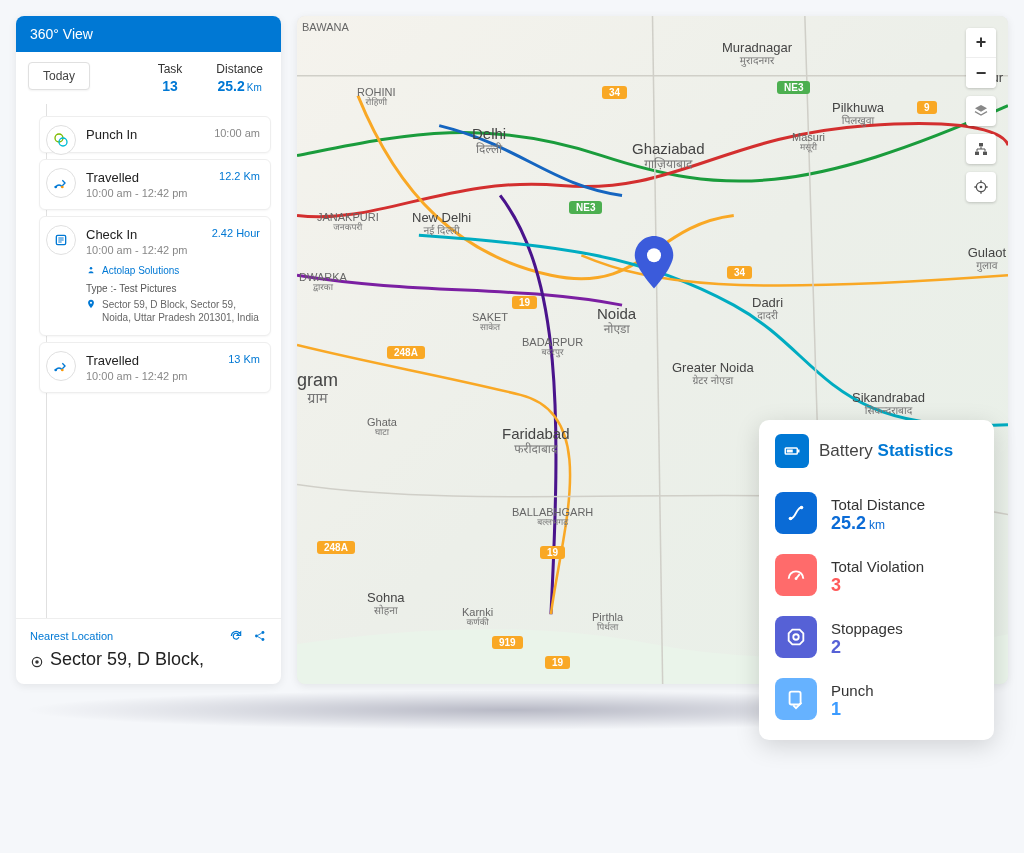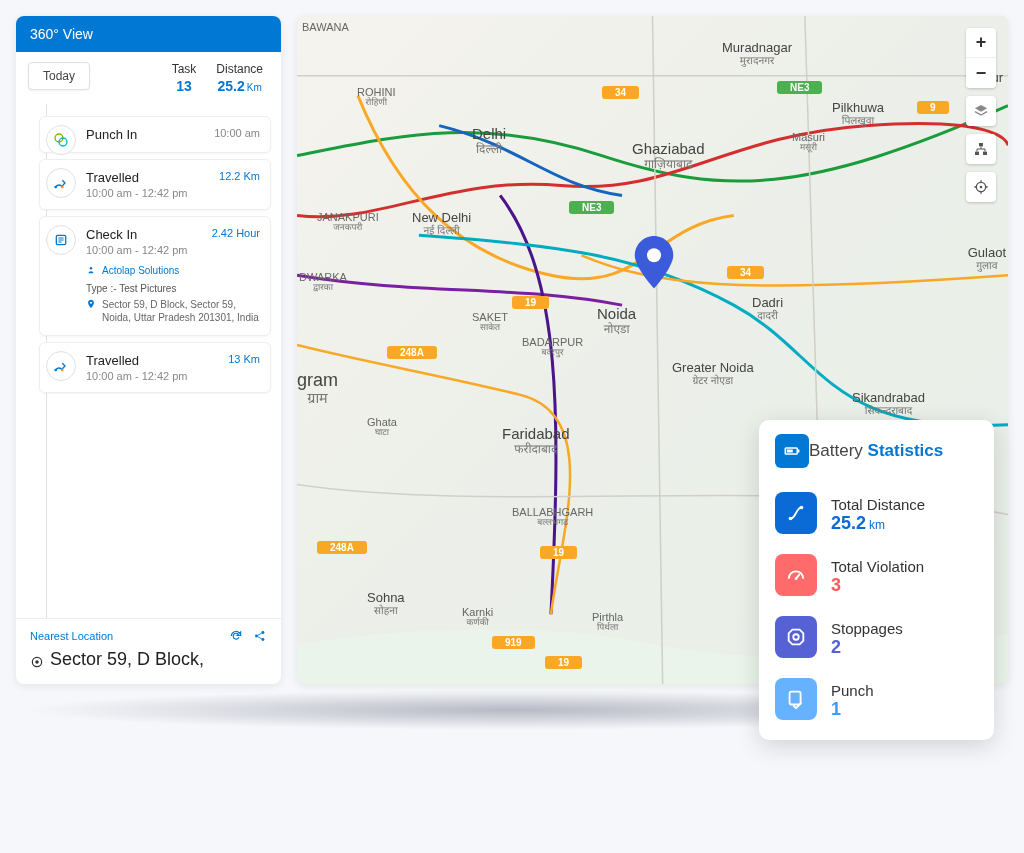--- a/index.html
+++ b/index.html
@@ -4,21 +4,21 @@
 <style>
   * { box-sizing: border-box; margin: 0; padding: 0; font-family: 'Segoe UI', Arial, sans-serif; }
   body { background: #f5f7fa; width: 1024px; height: 853px; overflow: hidden; position: relative; }
 
   .app-container { display: flex; gap: 16px; padding: 16px; height: 700px; position: relative; }
 
   
   .sidebar { width: 265px; background: #fff; border-radius: 8px; box-shadow: 0 2px 8px rgba(0,0,0,0.08); display: flex; flex-direction: column; overflow: hidden; }
   .sidebar-header { background: #0078d4; color: #fff; padding: 10px 14px; font-size: 14px; font-weight: 500; }
 
-  .summary-row { display: flex; align-items: flex-start; padding: 10px 12px; gap: 8px; }
+  .summary-row { display: flex; align-items: flex-start; padding: 10px 12px; gap: 22px; }
   .today-chip { background: #fff; border: 1px solid #e0e0e0; border-radius: 4px; padding: 6px 14px; font-size: 12px; color: #444; box-shadow: 0 1px 2px rgba(0,0,0,0.05); }
   .summary-spacer { flex: 1; }
   .summary-col { text-align: center; padding: 0 6px; }
   .summary-label { font-size: 12px; color: #333; margin-bottom: 2px; }
   .summary-value { font-size: 14px; color: #0078d4; font-weight: 600; }
   .summary-unit { font-size: 10px; color: #0078d4; margin-left: 2px; font-weight: 500; }
 
   .timeline { flex: 1; position: relative; overflow-y: auto; padding: 6px 0 8px 13px; }
   .timeline::before { content: ''; position: absolute; left: 30px; top: 0; bottom: 0; width: 1px; background: #e0e0e0; }
 
@@ -47,35 +47,35 @@
 
   
   .map-wrap { flex: 1; position: relative; border-radius: 8px; overflow: hidden; background: #e5e5e5; box-shadow: 0 2px 8px rgba(0,0,0,0.08); }
   .map-bg { position: absolute; inset: 0; background: linear-gradient(135deg, #f5f3ed 0%, #ecefe9 50%, #e8f0e8 100%); }
   .map-svg { position: absolute; inset: 0; width: 100%; height: 100%; }
   .map-label { position: absolute; font-weight: 500; color: #444; white-space: nowrap; text-align:center; line-height:1.1; }
   .map-label.big { font-size: 15px; }
   .map-label.mid { font-size: 13px; }
   .map-label.sm { font-size: 11px; color:#666; }
   .map-label .hi { display:block; font-size:0.8em; color:#777; }
-  .road-badge { position:absolute; background:#f9a825; color:#fff; font-size:10px; padding:1px 13px; border-radius:3px; font-weight:600; }
+  .road-badge { position:absolute; background:#f9a825; color:#fff; font-size:10px; padding:1px 7px; border-radius:3px; font-weight:600; }
   .road-badge.green { background:#4caf50; }
 
   .map-marker { position: absolute; width: 42px; height: 52px; }
 
   .map-controls { position: absolute; top: 12px; right: 12px; display: flex; flex-direction: column; gap: 6px; }
   .zoom-group { background: #fff; border-radius: 4px; box-shadow: 0 1px 3px rgba(0,0,0,0.2); overflow: hidden; }
   .ctrl-btn { width: 30px; height: 30px; background: #fff; display: flex; align-items: center; justify-content: center; font-size: 18px; font-weight: 600; color: #333; cursor: pointer; border-bottom: 1px solid #eee; }
   .ctrl-btn:last-child { border-bottom: none; }
   .single-ctrl { width: 30px; height: 30px; background: #fff; border-radius: 4px; box-shadow: 0 1px 3px rgba(0,0,0,0.2); display: flex; align-items: center; justify-content: center; cursor: pointer; margin-top: 2px; }
   .single-ctrl svg { width: 16px; height: 16px; color: #555; }
 
   
   .stats-panel { position: absolute; right: 30px; top: 420px; width: 235px; background: #fff; border-radius: 10px; box-shadow: 0 6px 24px rgba(0,0,0,0.15); padding: 14px 16px 10px; z-index: 10; }
-  .stats-header { display: flex; align-items: center; margin-bottom: 14px; }
+  .stats-header { display: flex; align-items: center; gap: 10px; margin-bottom: 14px; }
   .stats-header-icon { width: 34px; height: 34px; background: #0078d4; border-radius: 6px; display: flex; align-items: center; justify-content: center; }
   .stats-header-icon svg { width: 18px; height: 18px; color: #fff; }
   .stats-title { font-size: 17px; color: #444; }
   .stats-title .accent { color: #0078d4; font-weight: 600; }
 
   .stat-row { display: flex; align-items: flex-end; gap: 14px; padding: 10px 0; }
   .stat-ic { width: 42px; height: 42px; border-radius: 8px; display: flex; align-items: center; justify-content: center; flex-shrink:0; }
   .stat-ic svg { width: 22px; height: 22px; color: #fff; }
   .stat-body { display: flex; flex-direction: column; }
   .stat-label { font-size: 15px; color: #333; }

